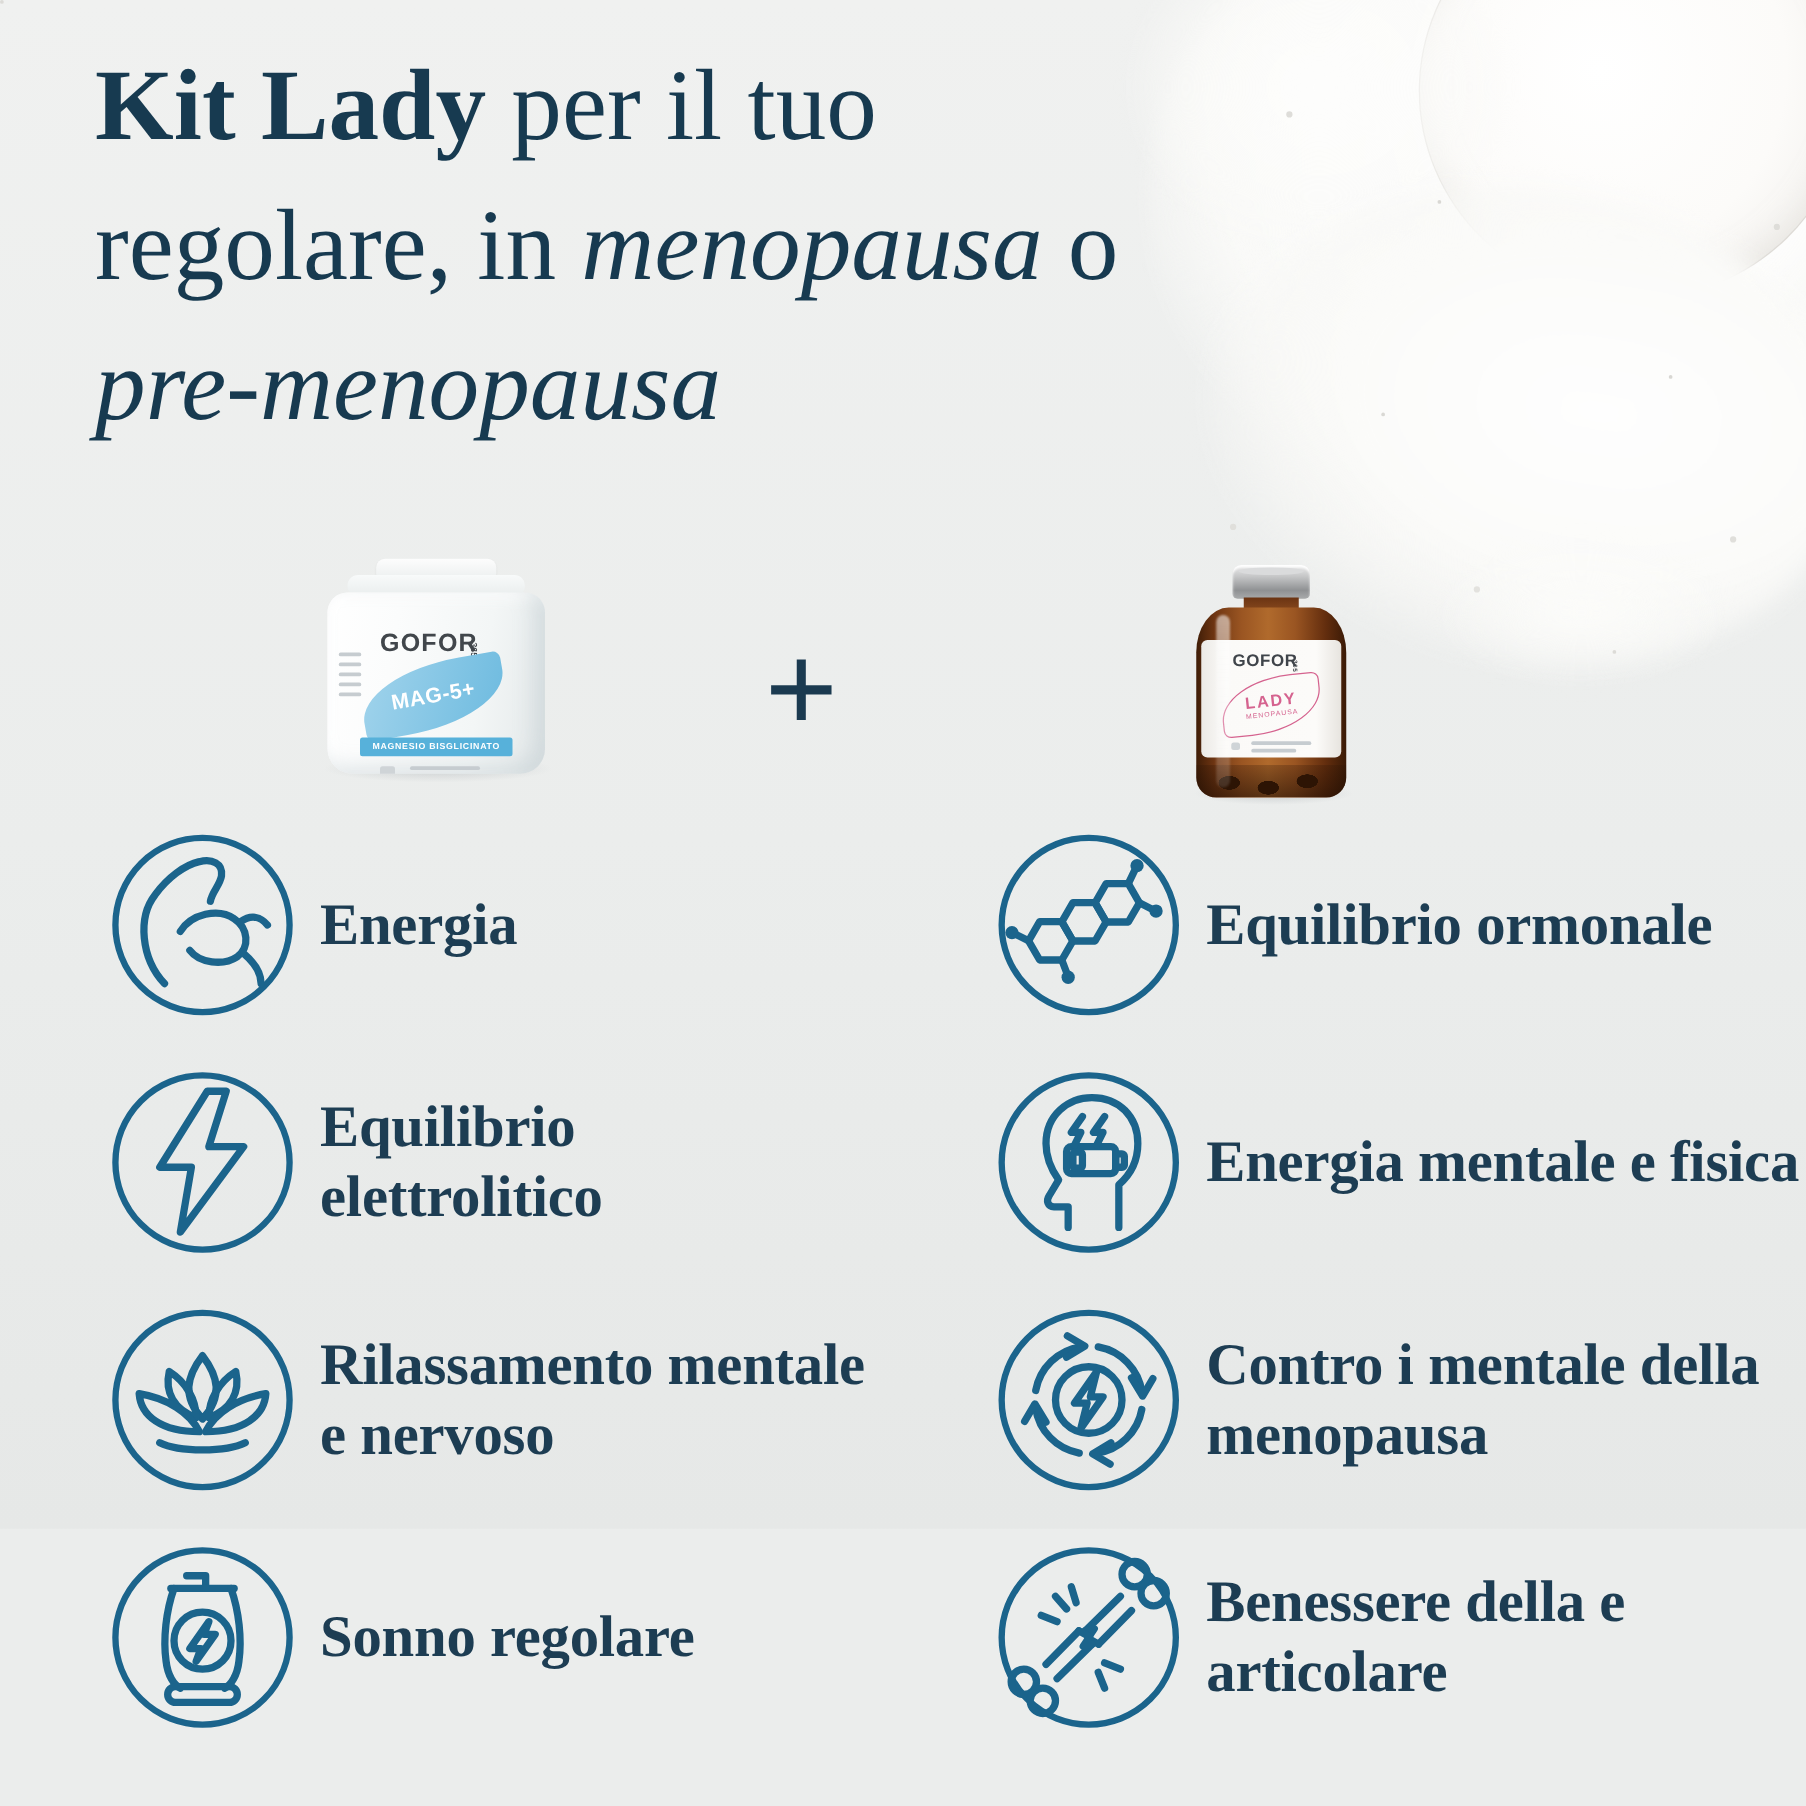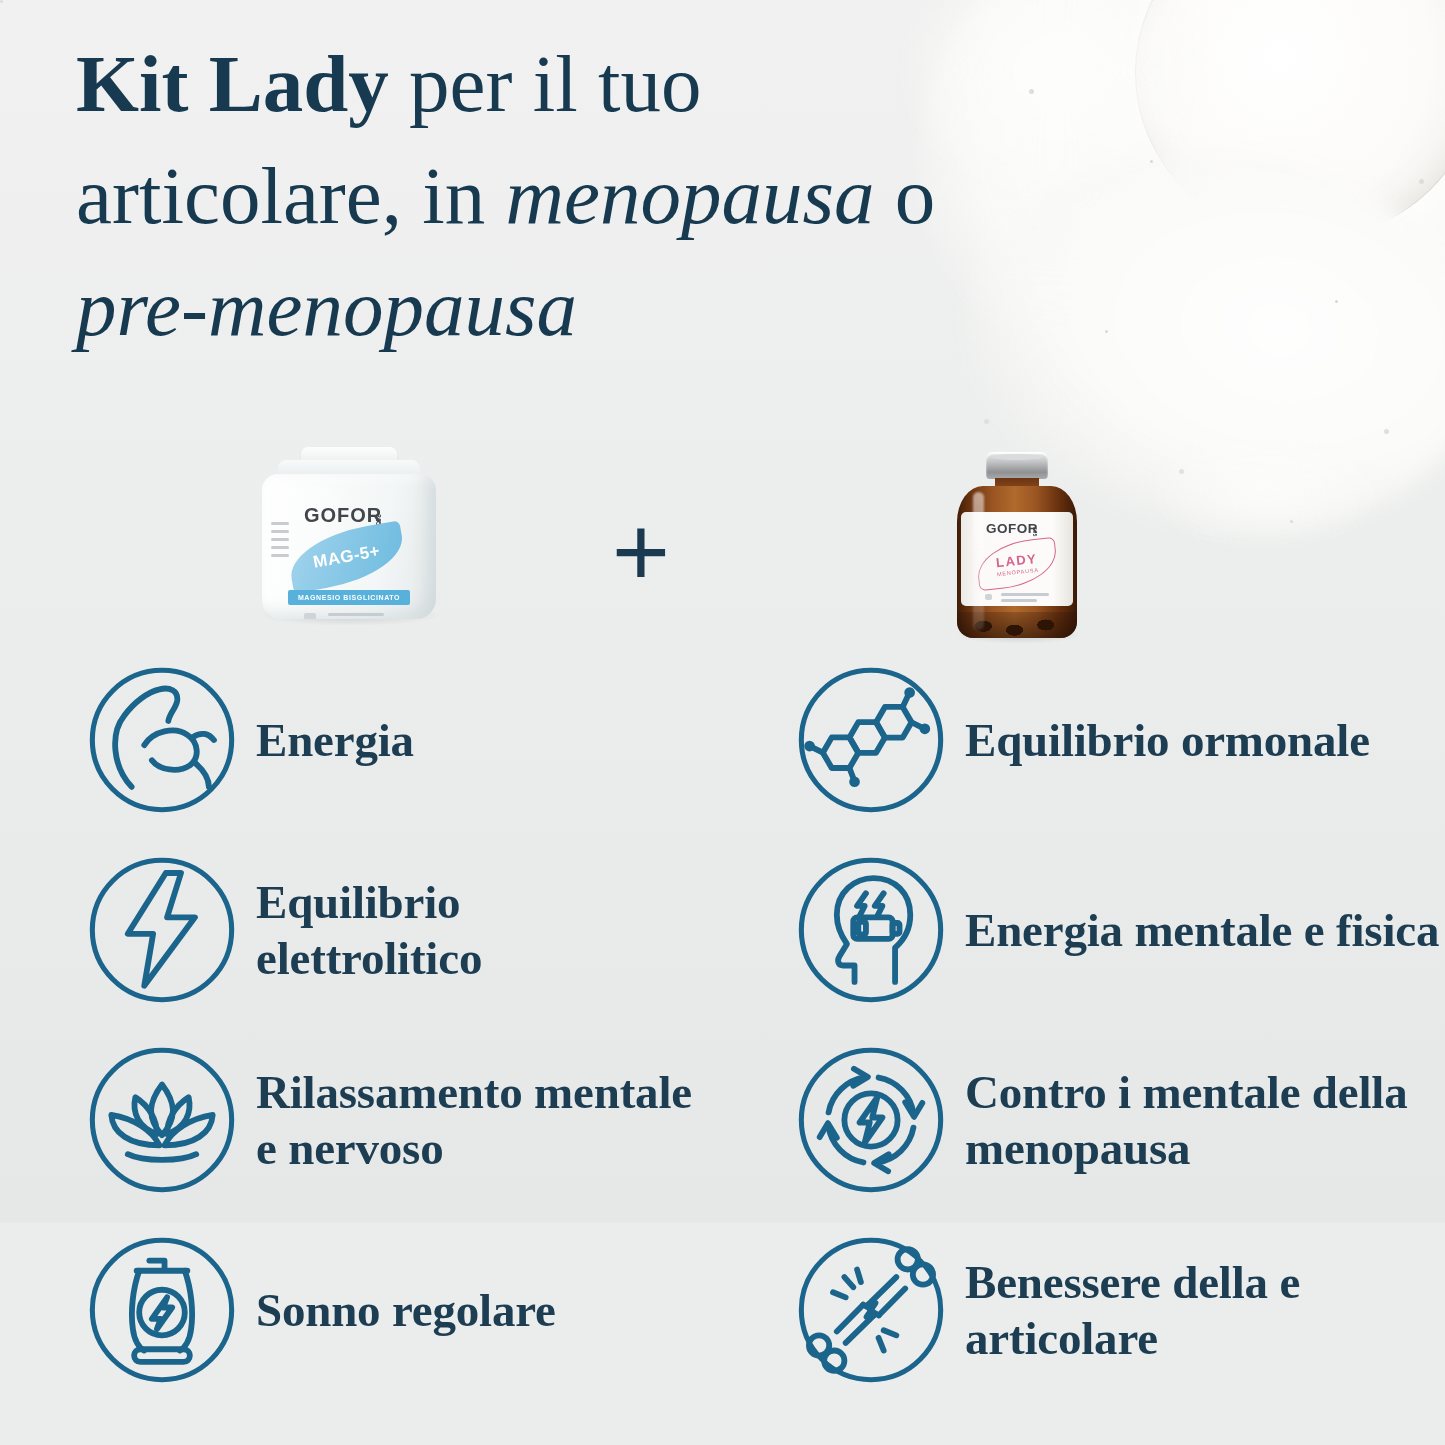--- a/index.html
+++ b/index.html
@@ -143,21 +143,21 @@
     <div class="powder-blob pb1"></div>
     <div class="scoop"></div>
     <div class="powder-blob pb3"></div>
     <div class="powder-blob pb2"></div>
     <div class="powder-blob pb4"></div>
   </div>
   <div class="specks"></div>
 
   <div class="title">
     <div><span class="b">Kit Lady</span><span> per il tuo</span></div>
-    <div><span>articolare, in </span><span class="i">menopausa</span><span> o</span></div>
+    <div><span>regolare, in </span><span class="i">menopausa</span><span> o</span></div>
     <div><span class="i">pre-menopausa</span></div>
   </div>
 
   <div class="product-shadow shadow-jar"></div>
   <div class="jar">
     <div class="jar-lid"></div>
     <div class="jar-neck"></div>
     <div class="jar-body">
       <div class="jar-brand"><span>GOFOR</span><span class="suffix">365</span></div>
       <div class="jar-leaf">

